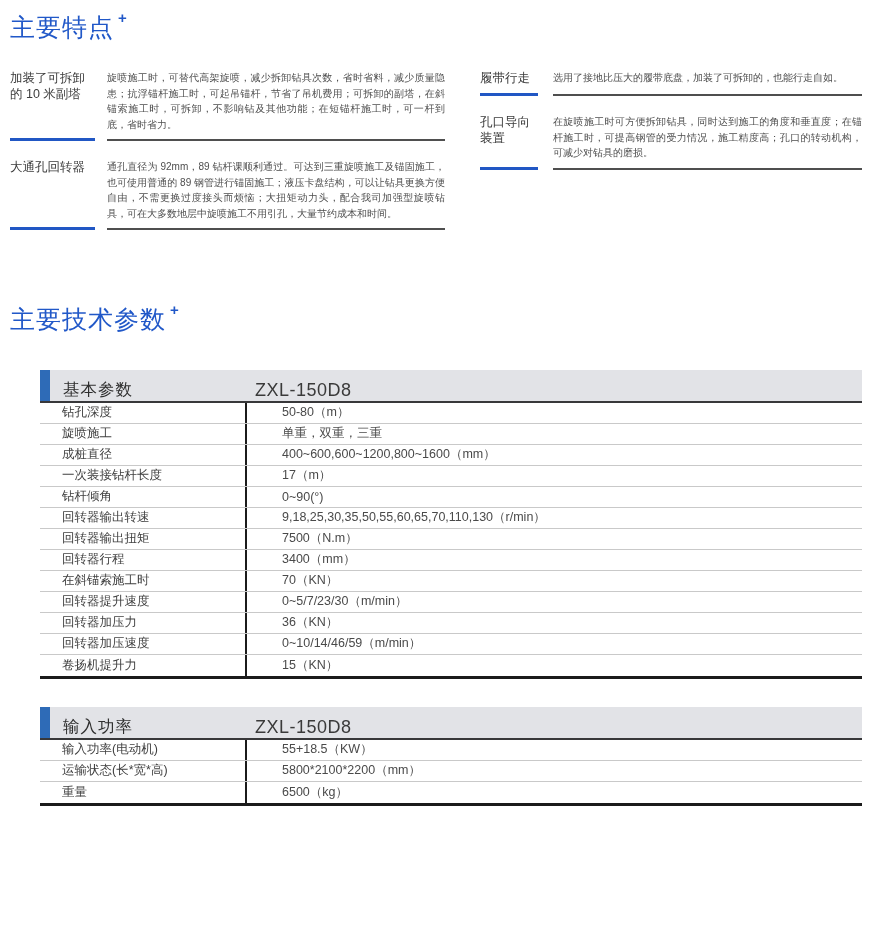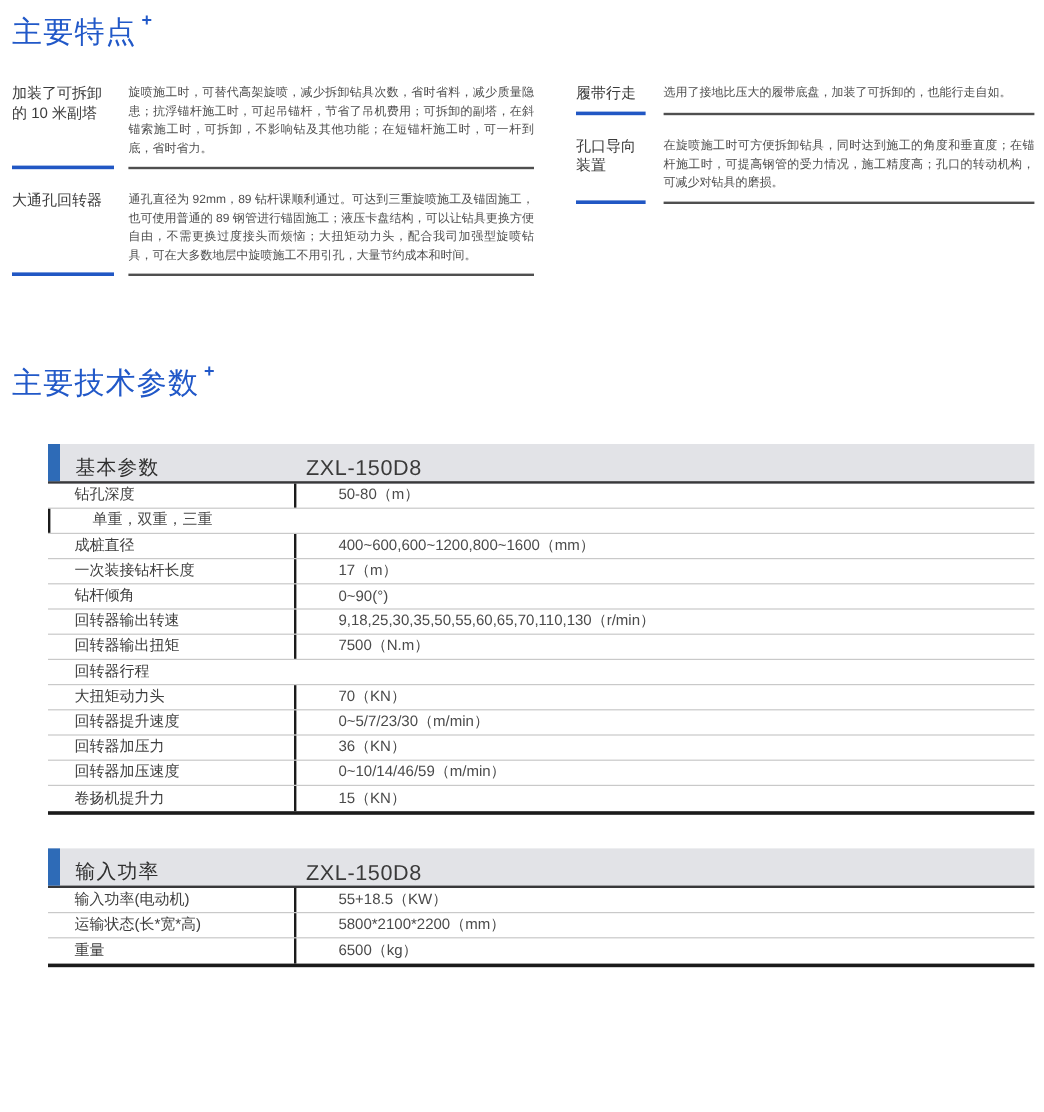--- a/index.html
+++ b/index.html
@@ -120,20 +120,21 @@
       <div class="hmodel">ZXL-150D8</div>
     </div>
     <div class="tbody">
   <div class="trow">
     <div class="tlabel">钻孔深度</div>
     <div class="tvalue">50-80（m）</div>
   </div>
 
 
   <div class="trow">
+    <div class="tlabel">旋喷施工</div>
     <div class="tvalue">单重，双重，三重</div>
   </div>
 
   <div class="trow">
     <div class="tlabel">成桩直径</div>
     <div class="tvalue">400~600,600~1200,800~1600（mm）</div>
   </div>
 
   <div class="trow">
     <div class="tlabel">一次装接钻杆长度</div>
@@ -150,24 +151,25 @@
     <div class="tvalue">9,18,25,30,35,50,55,60,65,70,110,130（r/min）</div>
   </div>
 
   <div class="trow">
     <div class="tlabel">回转器输出扭矩</div>
     <div class="tvalue">7500（N.m）</div>
   </div>
 
   <div class="trow">
     <div class="tlabel">回转器行程</div>
-  </div>
-
-  <div class="trow">
-    <div class="tlabel">大扭矩动力头</div>
+    <div class="tvalue">3400（mm）</div>
+  </div>
+
+  <div class="trow">
+    <div class="tlabel">在斜锚索施工时</div>
     <div class="tvalue">70（KN）</div>
   </div>
 
   <div class="trow">
     <div class="tlabel">回转器提升速度</div>
     <div class="tvalue">0~5/7/23/30（m/min）</div>
   </div>
 
   <div class="trow">
     <div class="tlabel">回转器加压力</div>

